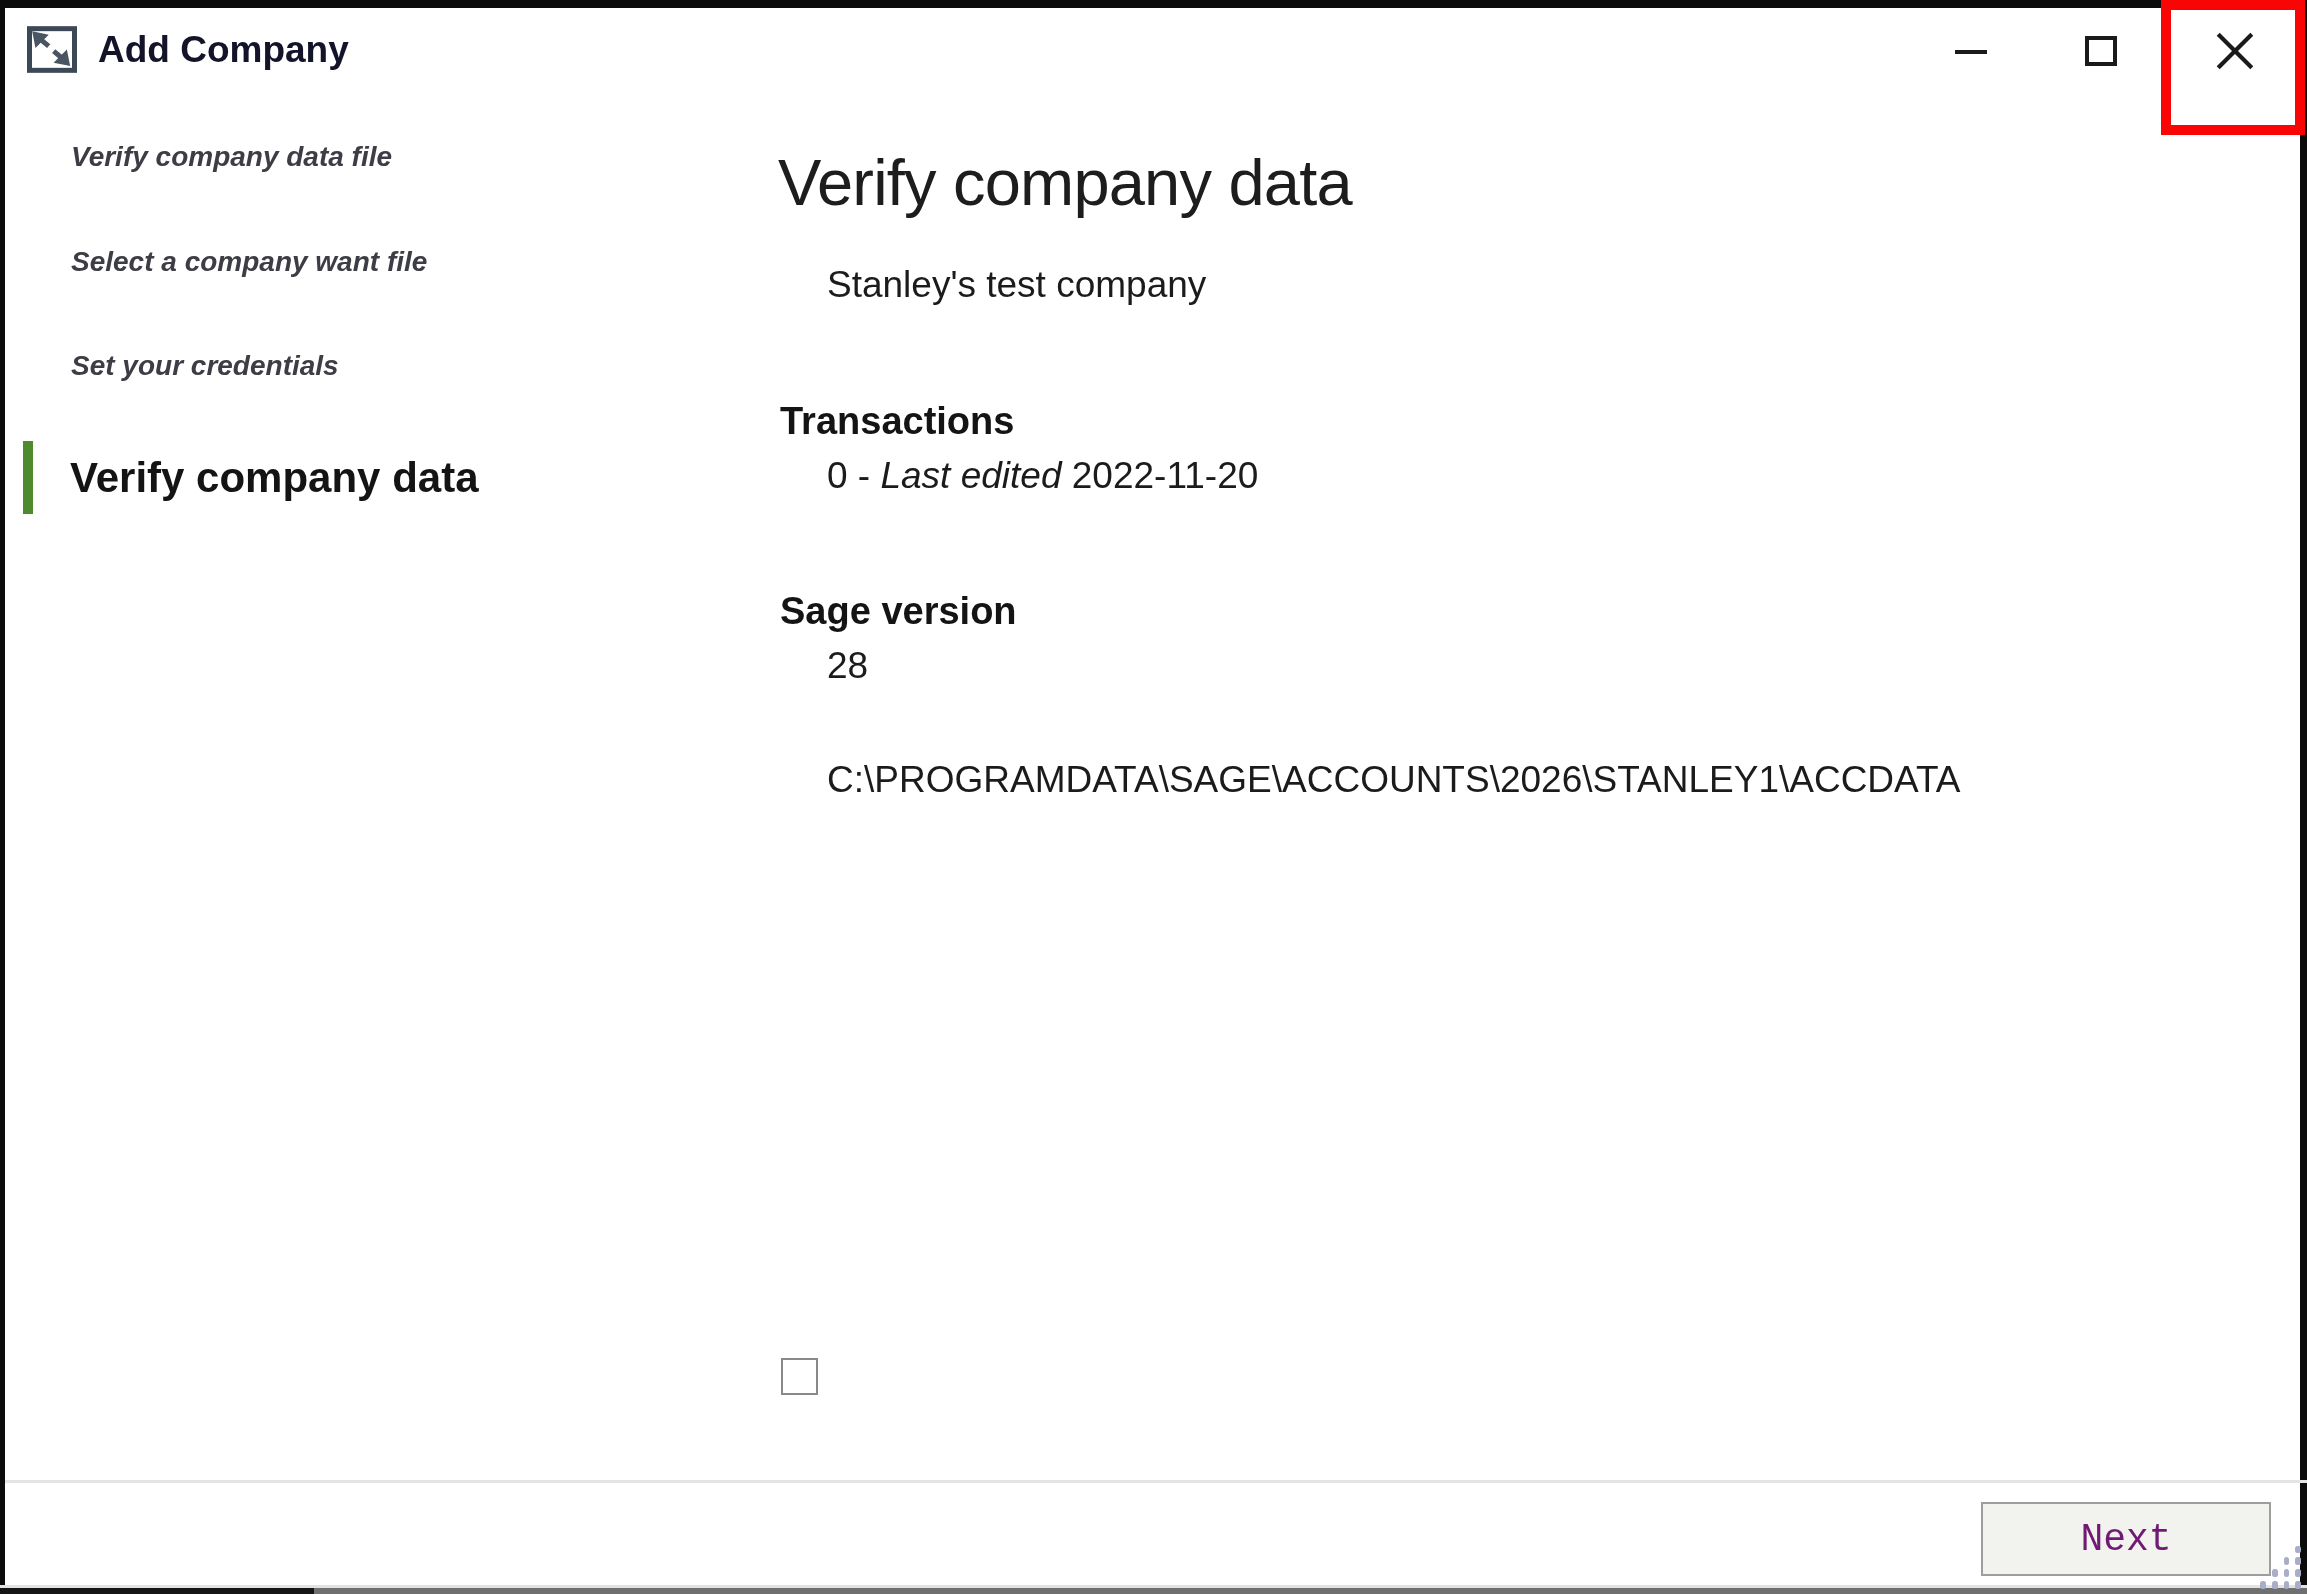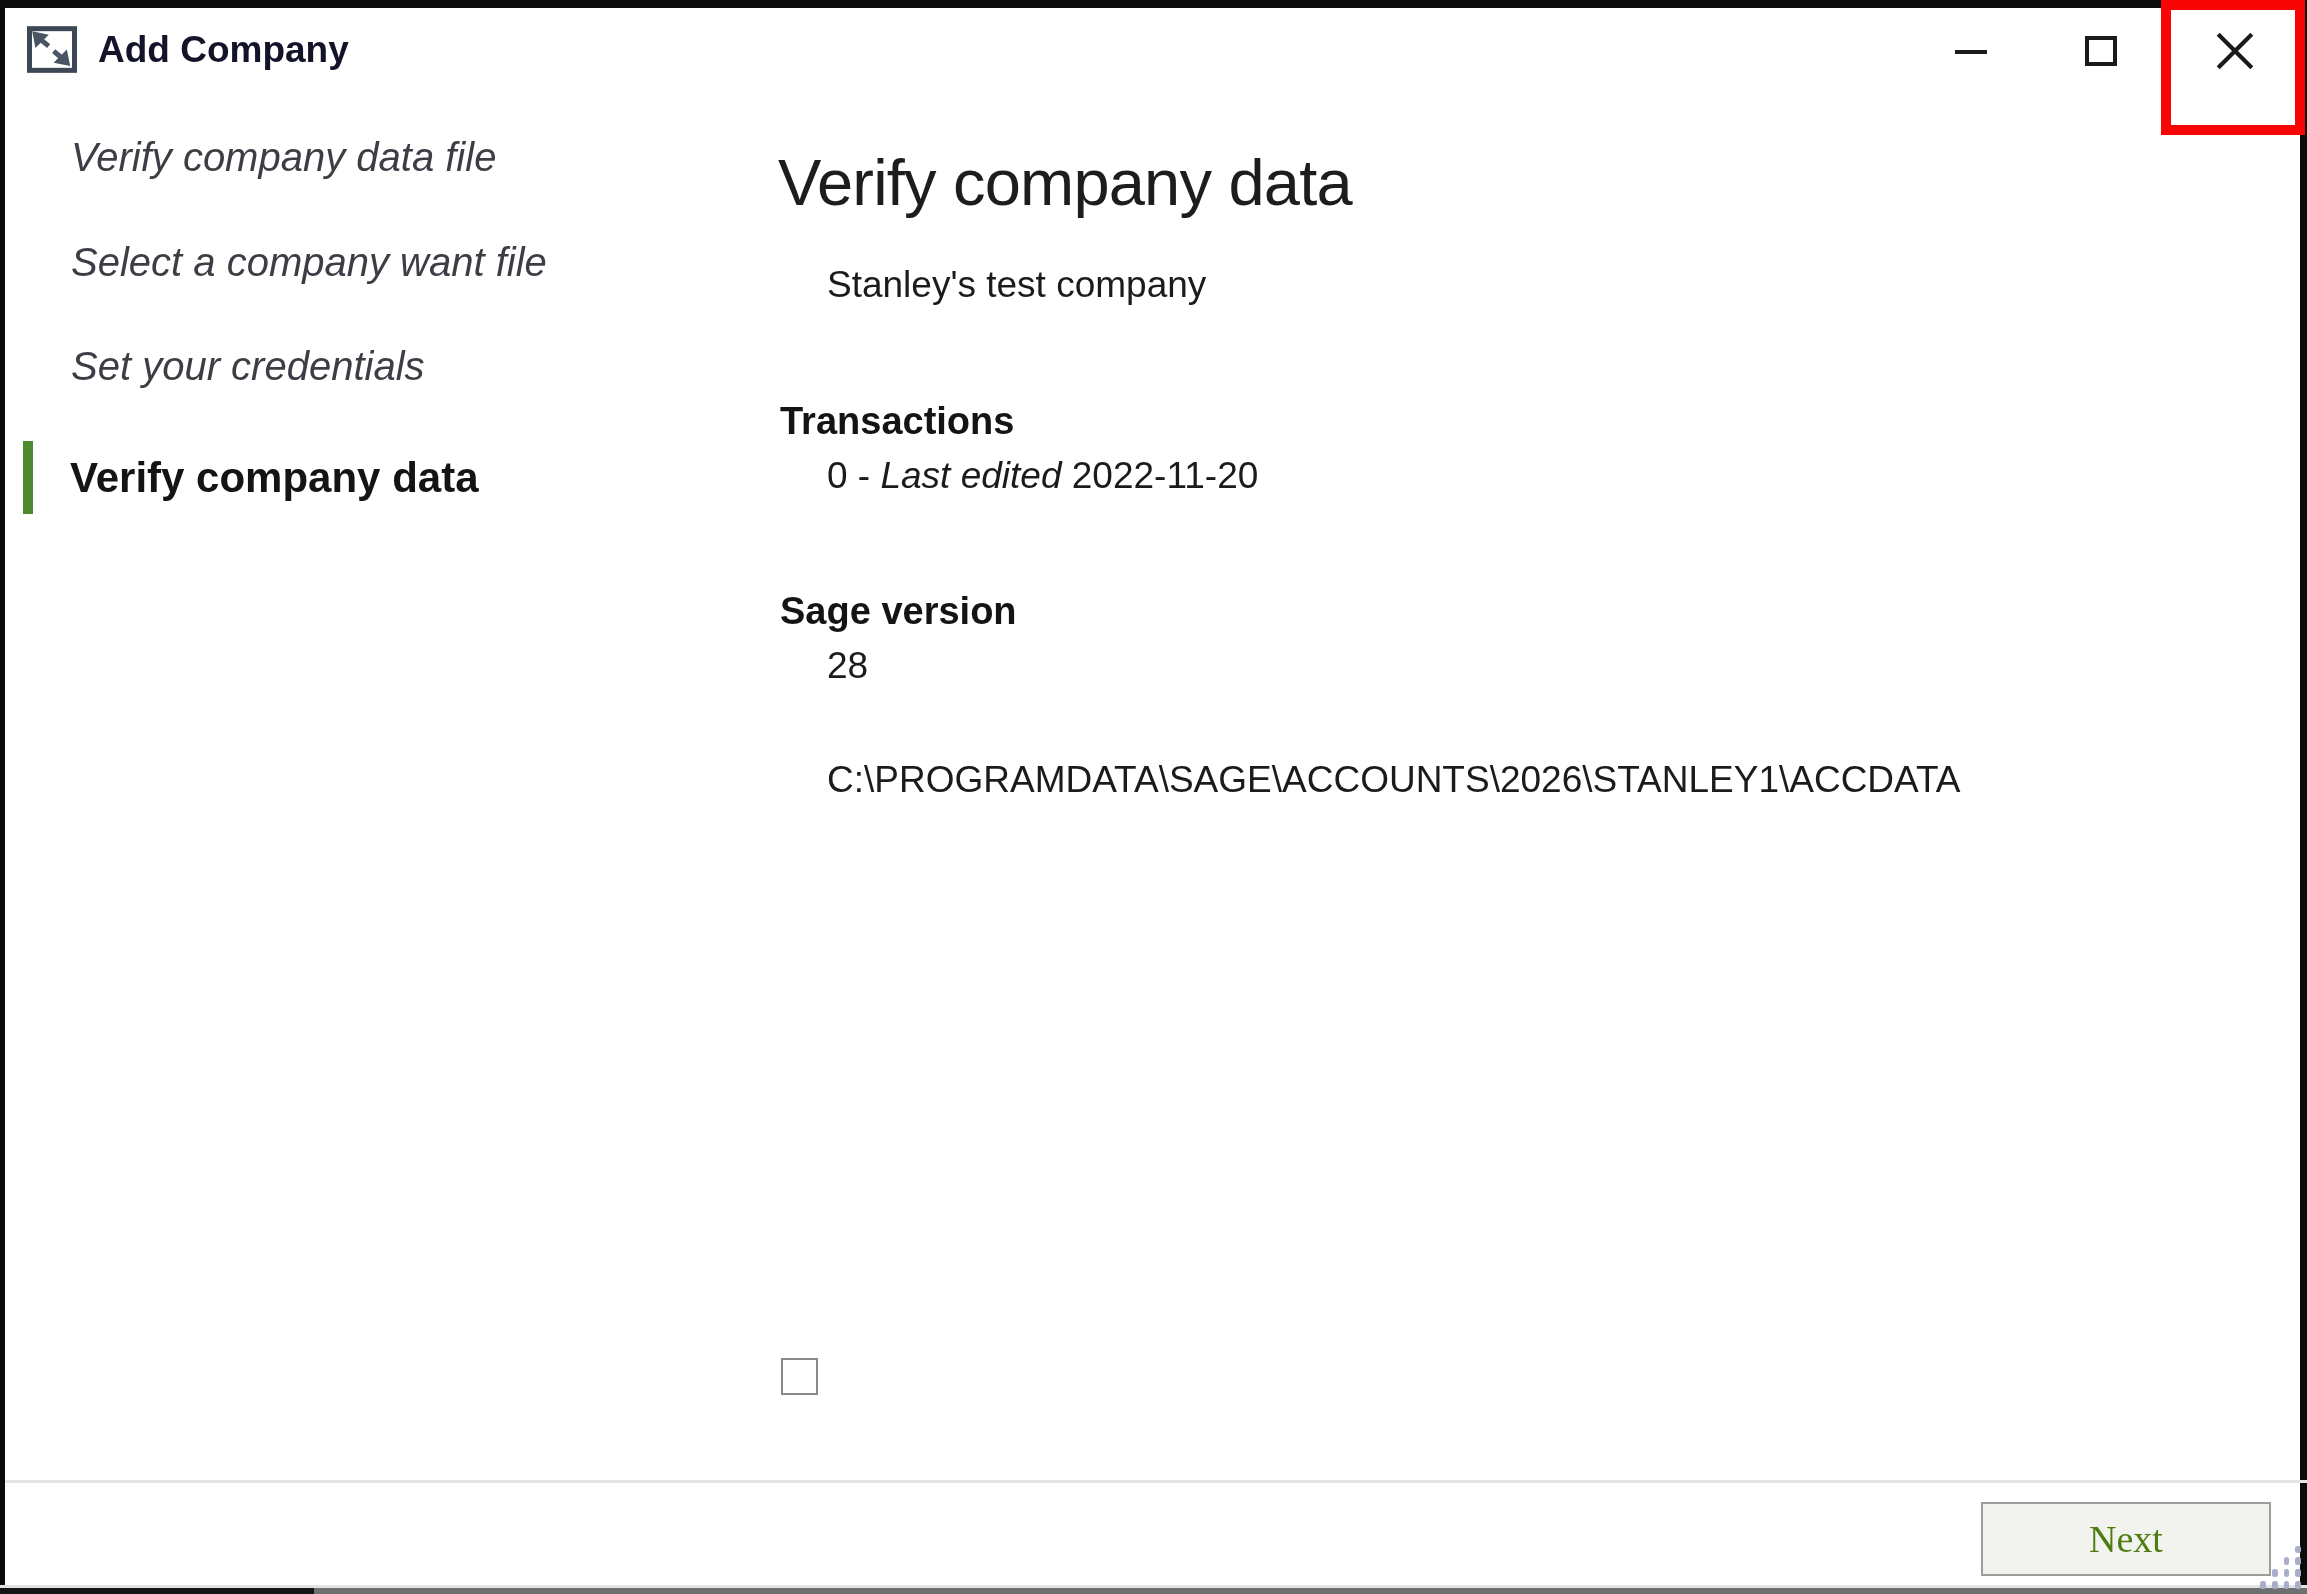--- a/index.html
+++ b/index.html
@@ -30,22 +30,22 @@
   .btn-max{position:absolute;left:2079px;top:32px;width:43px;height:38px;cursor:pointer;}
   .btn-max .box{position:absolute;left:5.8px;top:4.2px;width:32px;height:30px;border:4.2px solid #1a1a1a;box-sizing:border-box;}
   .btn-close{position:absolute;left:2214px;top:30px;width:42px;height:42px;cursor:pointer;}
   .red-annotation{
     position:absolute;left:2161px;top:0px;width:144px;height:135px;
     border:10.8px solid #f90505;box-sizing:border-box;z-index:9;pointer-events:none;
   }
 
   
   .step{
-    position:absolute;left:71px;font-size:40px;font-style:italic;color:#3d3d45;
-    line-height:52px;white-space:nowrap;cursor:default;
+    position:absolute;left:71px;font-size:28px;font-style:italic;color:#3d3d45;
+    line-height:52px;white-space:nowrap;cursor:default;font-weight:bold;
   }
   .step1{top:131px;}
   .step2{top:236px;}
   .step3{top:340px;}
   .step.active{
     left:23px;top:441px;height:73px;display:flex;align-items:center;
     border-left:10.8px solid #4e8a2e;padding-left:37px;
     font-style:normal;font-weight:700;color:#141414;font-size:42px;
   }
 
@@ -65,22 +65,22 @@
 
   .confirm-row{position:absolute;left:781px;top:1355px;height:43px;display:flex;align-items:center;}
   .checkbox{width:33px;height:33px;border:2.5px solid #898989;background:#ffffff;cursor:pointer;}
   .confirm-label{margin-left:20px;font-size:37px;color:#141414;white-space:nowrap;}
 
   .divider{position:absolute;left:5px;top:1480px;width:2302px;height:2.5px;background:#e4e4e4;}
 
   .next-btn{
     position:absolute;left:1981px;top:1502px;width:290px;height:74px;
     background:#f2f2ef;border:2.5px solid #9d9d9d;box-sizing:border-box;
-    font-family:Liberation Serif, serif;
-    font-size:38px;color:#4d7c0f;text-align:center;line-height:69px;cursor:default;
+    font-family:Liberation Mono, monospace;
+    font-size:38px;color:#701a75;text-align:center;line-height:69px;cursor:default;
   }
 
   .resize-grip{position:absolute;left:2257px;top:1544px;width:47px;height:45px;cursor:nwse-resize;}
   .resize-grip .dot{position:absolute;width:5.8px;height:7.5px;background:#a9aec8;border-radius:2.5px;}
 </style>
 </head>
 <body>
 
 <div class="window">
 

